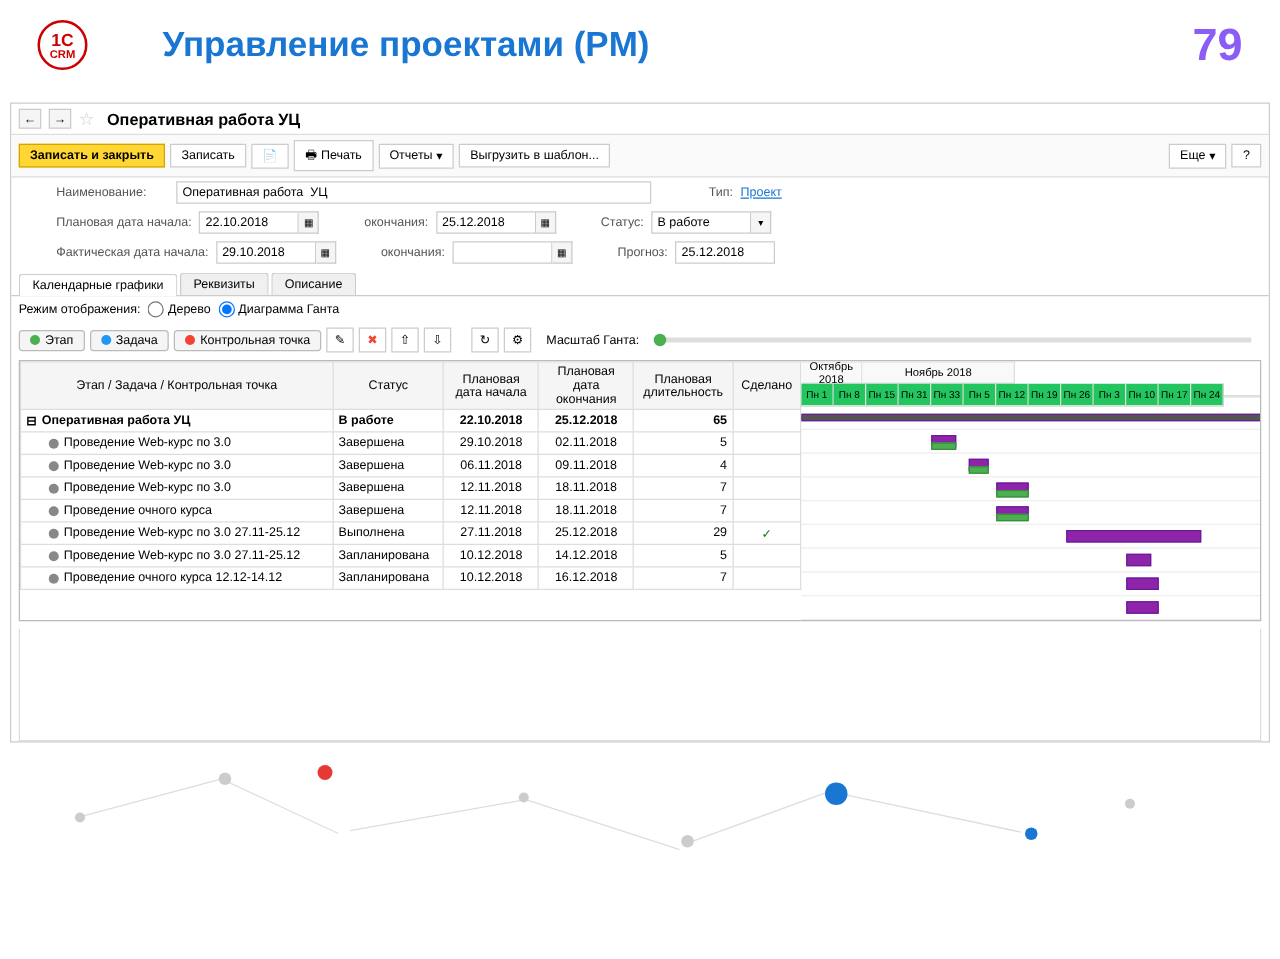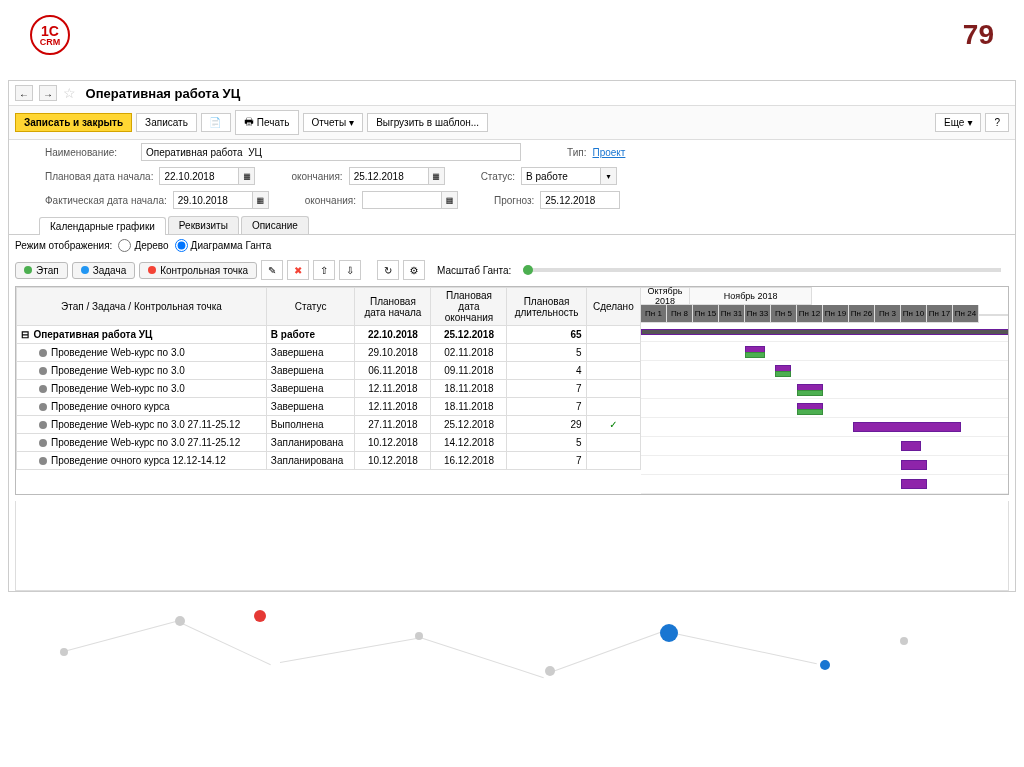--- a/index.html
+++ b/index.html
@@ -1,41 +1,41 @@
 <!DOCTYPE html>
 <html><head>
 <meta charset="utf-8">
 <style>
 * { box-sizing: border-box; margin: 0; padding: 0; }
 body { font-family: Arial, sans-serif; font-size: 10px; background: #fff; width: 1024px; }
 .slide-header { display: flex; align-items: center; padding: 15px 30px 25px; }
 .logo { width: 40px; height: 40px; border: 2px solid #c00; border-radius: 50%; display: flex; flex-direction: column; align-items: center; justify-content: center; color: #c00; font-weight: bold; font-size: 9px; line-height: 1; }
 .logo .top { font-size: 14px; }
 .slide-title { color: #1976d2; font-size: 28px; font-weight: bold; margin-left: 60px; }
-.slide-num { margin-left: auto; color: #7f1d1d; font-size: 28px; font-weight: bold; text-align: right; }
+.slide-num { margin-left: auto; color: #8b5cf6; font-size: 36px; font-weight: bold; text-align: right; }
 .app { border: 1px solid #ccc; margin: 0 8px; background: #fff; }
 .topbar { display: flex; align-items: center; padding: 4px 6px; border-bottom: 1px solid #ddd; gap: 6px; }
 .nav-btn { width: 18px; height: 16px; border: 1px solid #ccc; background: #f5f5f5; display: flex; align-items: center; justify-content: center; font-size: 10px; cursor: pointer; }
 .star { color: #ccc; font-size: 14px; }
 .win-title { font-size: 13px; font-weight: bold; margin-left: 4px; }
 .toolbar { display: flex; align-items: center; padding: 4px 6px; gap: 4px; border-bottom: 1px solid #ddd; background: #fafafa; }
 .btn { border: 1px solid #ccc; padding: 3px 8px; background: #fff; cursor: pointer; font-size: 10px; display: inline-flex; align-items: center; gap: 3px; }
 .btn-primary { background: #ffd633; border-color: #d4a400; font-weight: bold; }
 .spacer { flex: 1; }
 .form-row { display: flex; align-items: center; padding: 3px 6px; gap: 6px; }
 .lbl { color: #555; min-width: 120px; font-size: 10px; padding-left: 30px; }
 .inp { border: 1px solid #ccc; padding: 2px 4px; font-size: 10px; height: 18px; background: #fff; }
 .inp-wide { width: 380px; }
 .inp-date { width: 80px; }
 .date-wrap { display: flex; }
 .date-btn { width: 16px; height: 18px; border: 1px solid #ccc; border-left: none; background: #f5f5f5; display: flex; align-items: center; justify-content: center; font-size: 8px; cursor: pointer; }
 .link { color: #1976d2; text-decoration: underline; cursor: pointer; }
 .tabs { display: flex; border-bottom: 1px solid #ccc; margin-top: 4px; padding-left: 6px; }
 .tab { border: 1px solid #ccc; border-bottom: none; padding: 3px 10px; background: #f0f0f0; margin-right: 2px; cursor: pointer; font-size: 10px; border-radius: 3px 3px 0 0; }
-.tab.active { background: #fff; position: relative; top: 1px; margin-left: 24px; }
+.tab.active { background: #fff; position: relative; top: 1px; }
 .controls-row { display: flex; align-items: center; padding: 4px 6px; gap: 6px; font-size: 10px; }
 .radio { display: inline-flex; align-items: center; gap: 3px; }
 .action-row { display: flex; align-items: center; padding: 4px 6px; gap: 4px; }
 .pill { border: 1px solid #bbb; border-radius: 3px; padding: 2px 8px; display: inline-flex; align-items: center; gap: 4px; cursor: pointer; background: #f5f5f5; font-size: 10px; }
 .dot { width: 8px; height: 8px; border-radius: 50%; display: inline-block; }
 .dot-green { background: #4caf50; }
 .dot-blue { background: #2196f3; }
 .dot-red { background: #f44336; }
 .dot-grey { background: #888; }
 .icon-btn { width: 22px; height: 20px; border: 1px solid #ccc; background: #fff; display: flex; align-items: center; justify-content: center; cursor: pointer; font-size: 10px; }
@@ -50,39 +50,40 @@
 th { background: #f5f5f5; font-weight: normal; text-align: center; }
 td.center { text-align: center; }
 td.right { text-align: right; }
 .bold-row td { font-weight: bold; }
 .tree-cell { display: flex; align-items: center; gap: 4px; }
 .indent { padding-left: 18px; }
 .gantt-header { display: flex; flex-direction: column; }
 .gantt-months { display: flex; height: 18px; }
 .gantt-month { border: 1px solid #ddd; border-left: none; text-align: center; font-size: 9px; background: #f9f9f9; display: flex; align-items: center; justify-content: center; }
 .gantt-days { display: flex; height: 18px; }
-.gantt-day { border: 1px solid #ddd; border-left: none; border-top: none; width: 26px; text-align: center; font-size: 8px; background: #737373; display: flex; align-items: center; justify-content: center; }
+.gantt-day { border: 1px solid #ddd; border-left: none; border-top: none; width: 26px; text-align: center; font-size: 8px; background: #22c55e; display: flex; align-items: center; justify-content: center; }
 .gantt-body { position: relative; }
 .gantt-row { height: 19px; border-bottom: 1px solid #eee; position: relative; }
 .gantt-bar { position: absolute; height: 10px; top: 4px; background: #8e24aa; border: 1px solid #6a1b9a; }
 .gantt-bar.summary { background: #555; height: 6px; top: 6px; }
 .gantt-bar.green { background: #4caf50; border-color: #388e3c; height: 6px; top: 10px; }
 .footer-links { padding: 6px 8px; font-size: 10px; }
 .decor { position: relative; height: 80px; margin-top: 10px; overflow: hidden; }
 .node { position: absolute; border-radius: 50%; }
 .line { position: absolute; background: #ddd; height: 1px; transform-origin: left center; }
 </style>
 </head>
 <body>
 
 <div class="slide-header">
   <div class="logo">
     <span class="top">1C</span>
     <span>CRM</span>
   </div>
+  <div class="slide-title">Управление проектами (PM)</div>
   <div class="slide-num">79</div>
 </div>
 
 <div class="app">
   <div class="topbar">
     <div class="nav-btn">←</div>
     <div class="nav-btn">→</div>
     <span class="star">☆</span>
     <span class="win-title">Оперативная работа  УЦ</span>
   </div>

